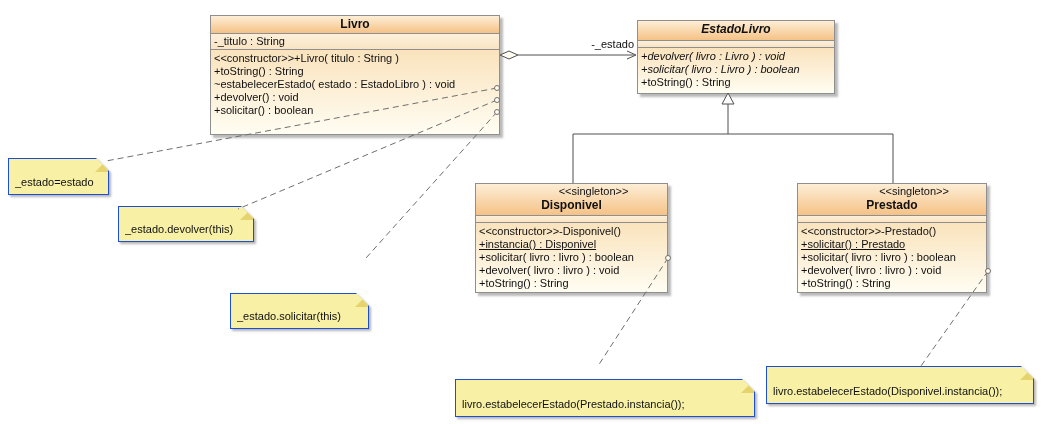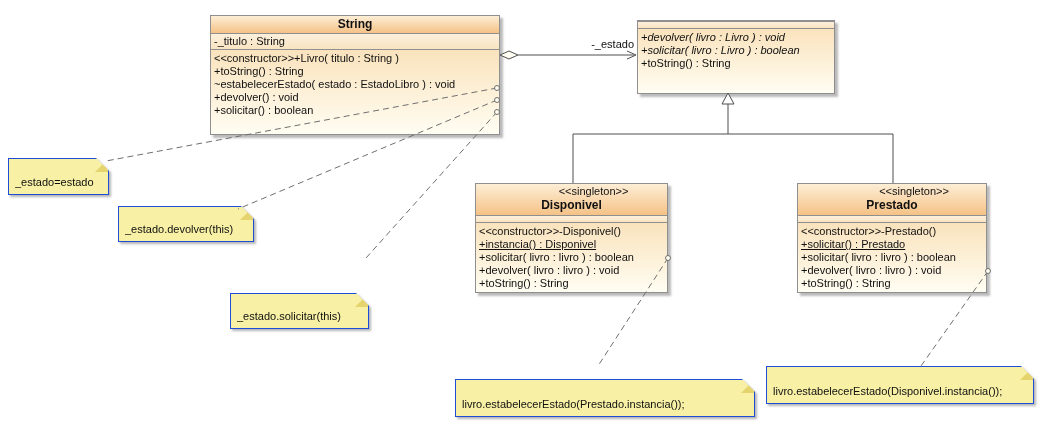--- a/index.html
+++ b/index.html
@@ -62,35 +62,38 @@
     text-align:right; white-space:nowrap;
   }
 </style>
 </head>
 <body>
 
 <div class="canvas">
 
   <div class="uml-class" style="left:210px; top:15px; width:290px; height:120px;">
     <div class="c-header" style="height:16px;">
-      <div class="c-name">String</div>
+      <div class="c-name">Livro</div>
     </div>
     <div class="c-attrs">
       <div class="member">-_titulo : String</div>
     </div>
     <div class="c-methods">
       <div class="member">&lt;&lt;constructor&gt;&gt;+Livro( titulo : String )</div>
       <div class="member">+toString() : String</div>
       <div class="member">~estabelecerEstado( estado : EstadoLibro ) : void</div>
       <div class="member">+devolver() : void</div>
       <div class="member">+solicitar() : boolean</div>
     </div>
   </div>
 
   <div class="uml-class" style="left:637px; top:20px; width:198px; height:74px;">
+    <div class="c-header" style="height:18px;">
+      <div class="c-name italic">EstadoLivro</div>
+    </div>
     <div class="c-attrs empty"></div>
     <div class="c-methods">
       <div class="member italic">+devolver( livro : Livro ) : void</div>
       <div class="member italic">+solicitar( livro : Livro ) : boolean</div>
       <div class="member">+toString() : String</div>
     </div>
   </div>
 
   <div class="uml-class" style="left:475px; top:183px; width:193px; height:110px;">
     <div class="c-header" style="height:30px;">

